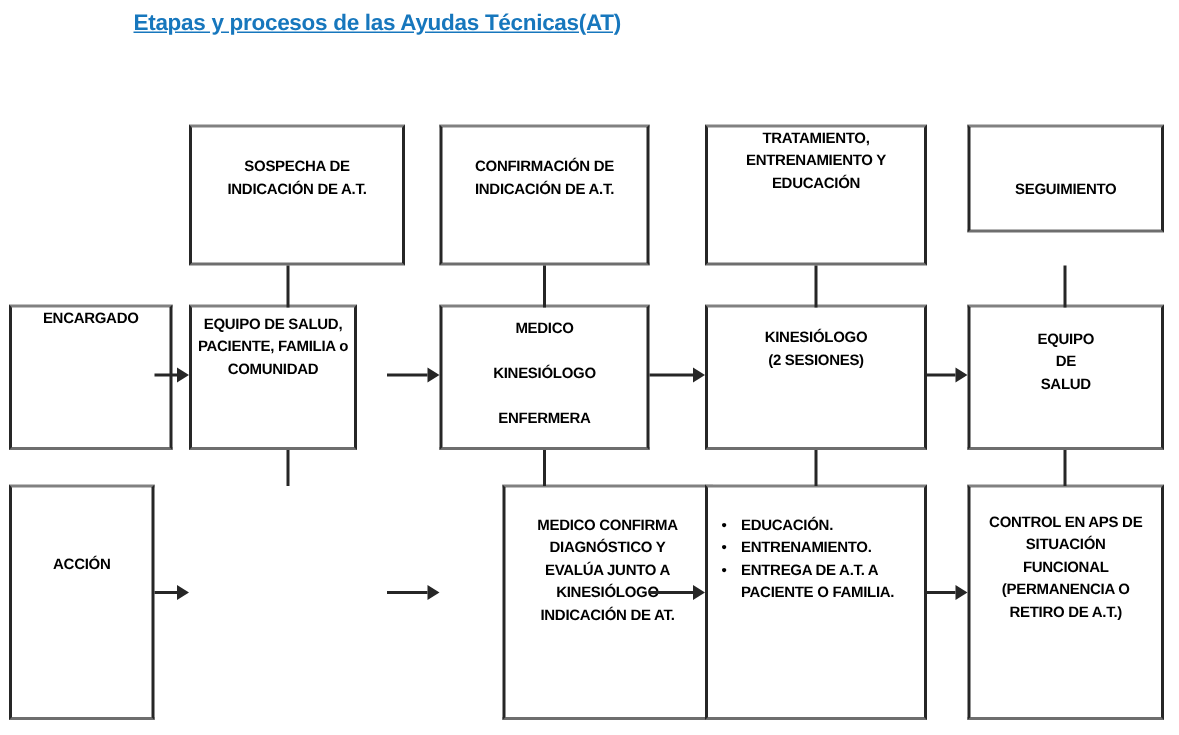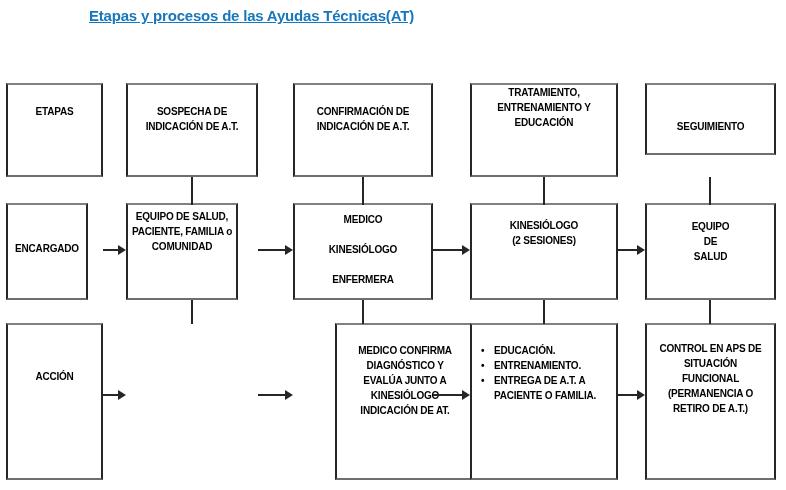--- a/index.html
+++ b/index.html
@@ -19,25 +19,25 @@
     position:absolute;box-sizing:border-box;background:#fff;
     border:2px solid var(--line);
     border-top-color:var(--line_soft);
     border-bottom-color:#6e6e6e;
     font-size:10px;line-height:15px;font-weight:bold;color:#000;
     text-align:center;letter-spacing:-0.2px;
   }
   .box .txt{display:block;white-space:pre-line;}
   
   .r1c1{left:6px;top:83px;width:97px;height:94px;padding-top:19px;}
-  .r1c2{left:126px;top:83px;width:132px;height:94px;padding-top:19px;}
+  .r1c2{left:126px;top:83px;width:144px;height:94px;padding-top:19px;}
   .r1c3{left:293px;top:83px;width:140px;height:94px;padding-top:19px;}
   .r1c4{left:470px;top:83px;width:148px;height:94px;}
   .r1c5{left:645px;top:83px;width:131px;height:72px;padding-top:34px;}
-  .r2c1{left:6px;top:203px;width:82px;height:97px;padding-top:36px;}
+  .r2c1{left:6px;top:203px;width:109px;height:97px;}
   .r2c2{left:126px;top:203px;width:112px;height:97px;padding-top:4px;}
   .r2c3{left:293px;top:203px;width:140px;height:97px;padding-top:7px;}
   .r2c4{left:470px;top:203px;width:148px;height:97px;padding-top:13px;}
   .r2c5{left:645px;top:203px;width:131px;height:97px;padding-top:14px;}
   .r3c1{left:6px;top:323px;width:97px;height:157px;padding-top:44px;}
   .r3c2{left:126px;top:323px;width:132px;height:157px;padding-top:3px;}
   .r3c3{left:293px;top:323px;width:140px;height:157px;padding-top:18px;margin-left:42px;}
   .r3c4{left:470px;top:323px;width:148px;height:157px;padding-top:18px;}
   .r3c5{left:645px;top:323px;width:131px;height:157px;padding-top:16px;}
   
@@ -72,23 +72,20 @@
   .bdot::before{content:"\2022";}
   ul.blist li .btxt{max-width:112px;}
 </style>
 </head>
 <body>
 
 <div class="page">
 
   <div class="title">Etapas y procesos de las Ayudas Técnicas(AT)</div>
 
-  <div class="box r1c1">
-    <span class="txt">ETAPAS</span>
-  </div>
   <div class="box r1c2">
     <span class="txt">SOSPECHA DE
 INDICACIÓN DE A.T.</span>
   </div>
   <div class="box r1c3">
     <span class="txt">CONFIRMACIÓN DE
 INDICACIÓN DE A.T.</span>
   </div>
   <div class="box r1c4">
     <span class="txt">TRATAMIENTO,

